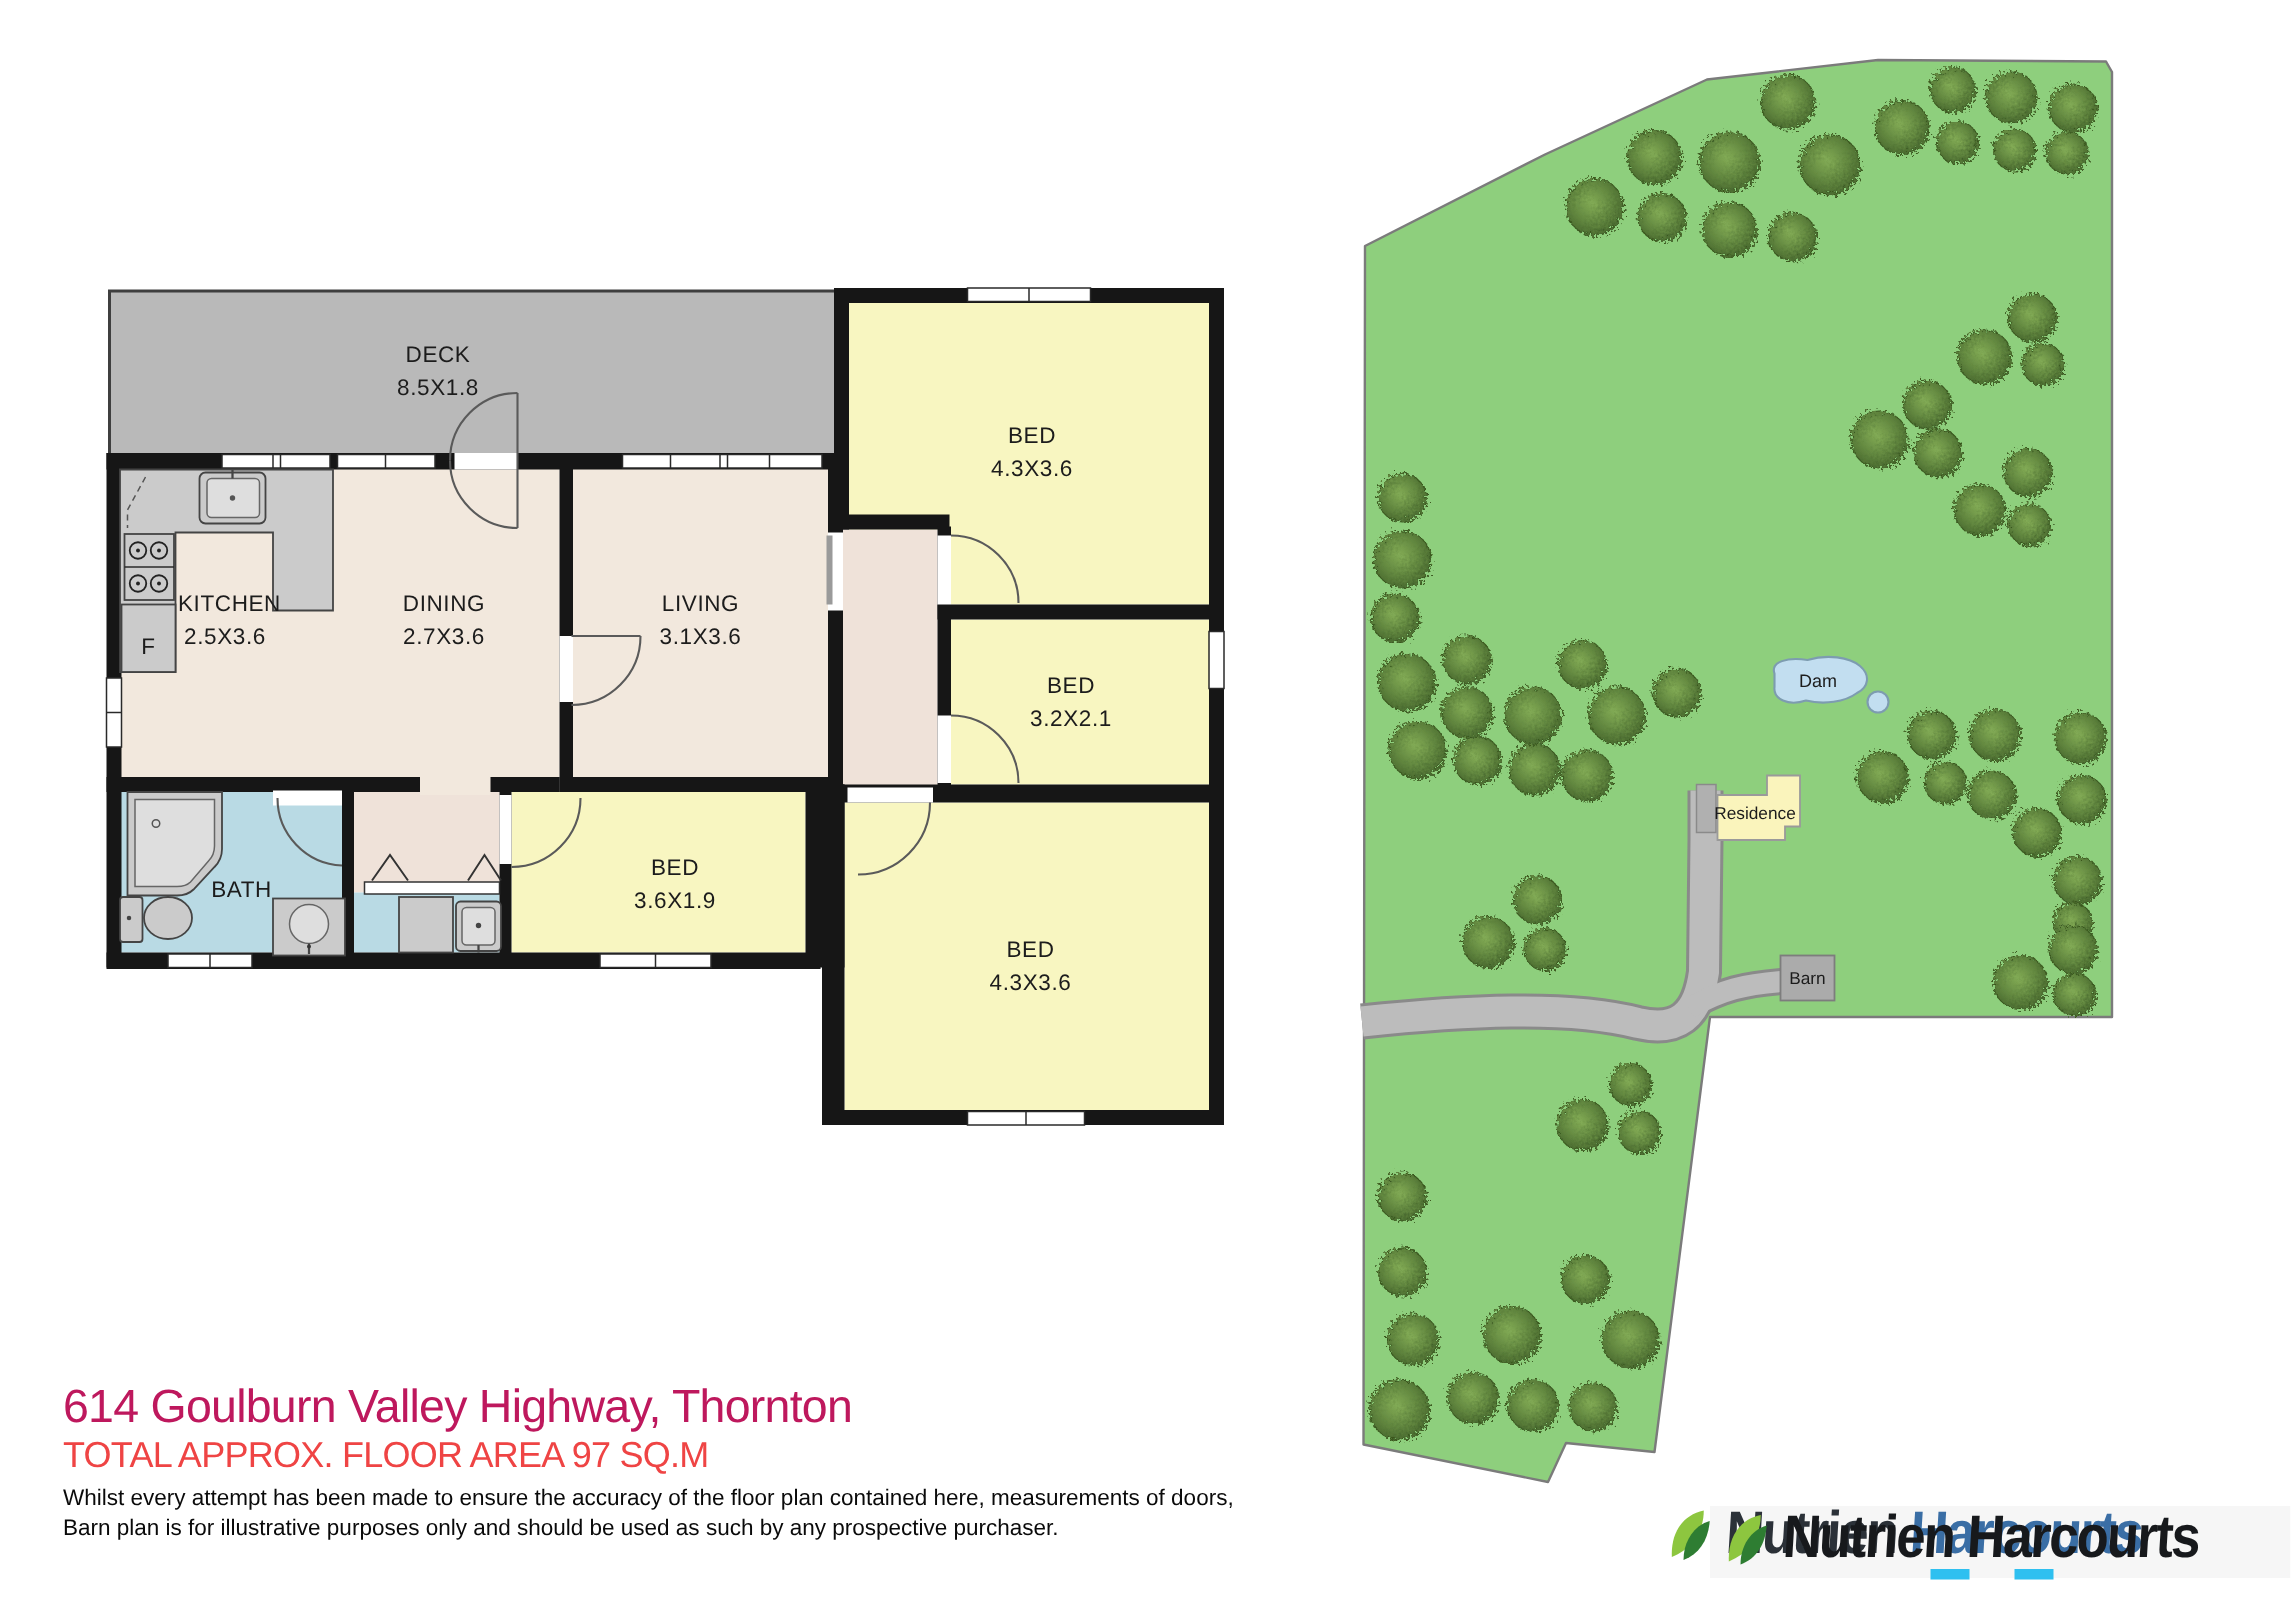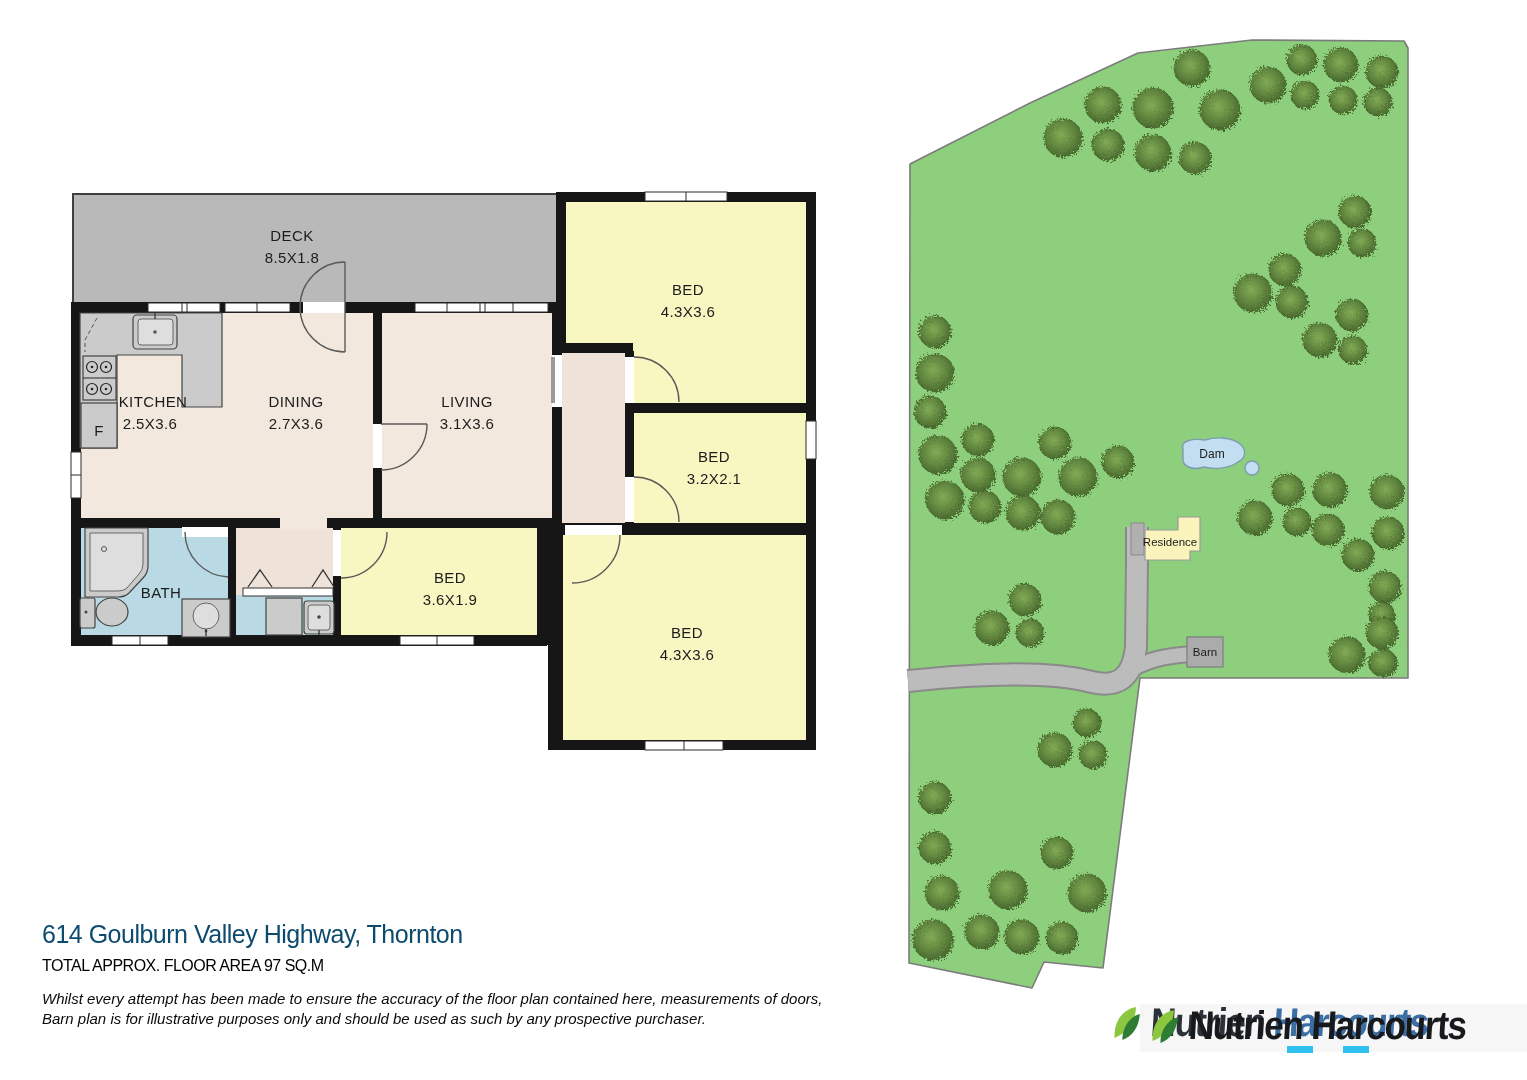--- a/index.html
+++ b/index.html
@@ -10,26 +10,26 @@
   .rlabel{font-size:15px;fill:#1c1c1c;letter-spacing:.4px;text-anchor:middle;}
   .slabel{fill:#1c1c1c;text-anchor:middle;}
   .arc{fill:none;stroke:#5a5a5a;stroke-width:1.4px;}
   .win{fill:#ffffff;stroke:#2a2a2a;stroke-width:1px;}
   .mull{stroke:#2a2a2a;stroke-width:1px;}
   .fix{fill:#cbcbcb;stroke:#444;stroke-width:1.2px;}
   .fix2{fill:#dedede;stroke:#666;stroke-width:1px;}
   .wall{fill:#161616;}
   .tree{fill:url(#tg);stroke:#3a571f;stroke-width:.7px;filter:url(#treeFx);}
   
-  .title{position:absolute;left:42px;top:920px;font-size:25px;color:#0c4a6e;
+  .title{position:absolute;left:42px;top:920px;font-size:31px;color:#be185d;
          letter-spacing:-.5px;white-space:nowrap;}
-  .subtitle{position:absolute;left:42px;top:957px;font-size:16px;color:#000000;
+  .subtitle{position:absolute;left:42px;top:957px;font-size:24px;color:#ef4444;
             letter-spacing:-.5px;white-space:nowrap;}
   .disclaimer{position:absolute;left:42px;top:989px;font-size:15px;color:#0a0a0a;
-              line-height:19.5px;white-space:nowrap;font-style:italic;}
+              line-height:19.5px;white-space:nowrap;}
   
   .logo{position:absolute;left:1112px;top:998px;width:415px;height:64px;}
   .logo .bgplate{position:absolute;left:28px;top:6px;width:387px;height:48px;background:#f6f6f6;}
   .lg{position:absolute;display:flex;align-items:center;gap:10px;
       font-weight:bold;font-size:40px;letter-spacing:-1.5px;white-space:nowrap;
       transform:scaleX(.88) skewX(-4deg);transform-origin:left center;}
   .lg .leaf{width:34px;height:38px;flex:0 0 auto;}
   .lg-back{left:0;top:2px;color:#2b3138;}
   .lg-back .hc{color:#3a6ea5;}
   .lg-front{left:38px;top:5px;color:#17191c;}

